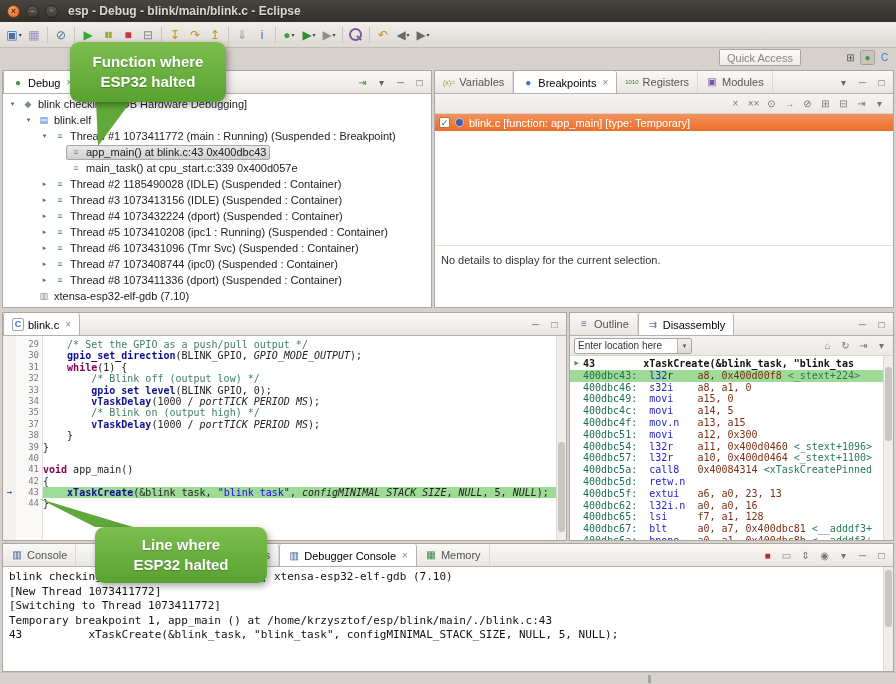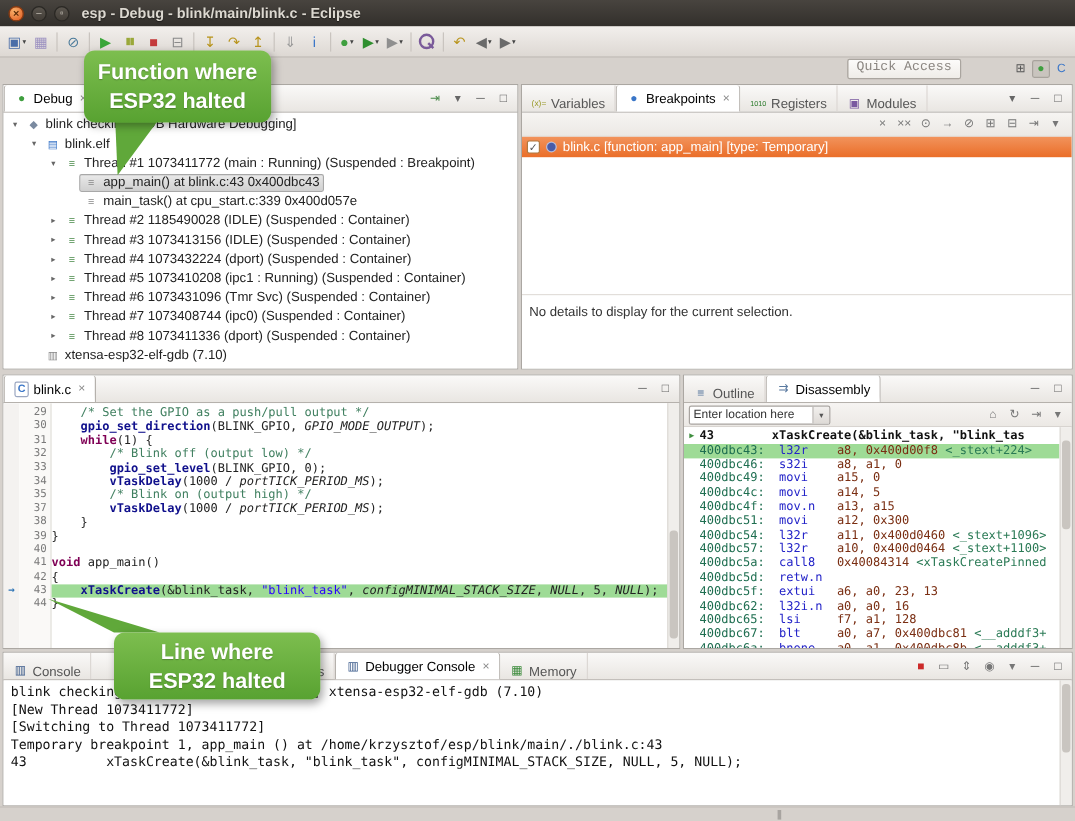--- a/index.html
+++ b/index.html
@@ -17,34 +17,34 @@
   #toolbar{position:absolute;left:0;top:22px;width:896px;height:26px;background:linear-gradient(#F2EFEC,#DDD8D3);border-bottom:1px solid #C2BDB8;display:flex;align-items:center;padding:0 4px;}
   .tbtn{height:20px;min-width:20px;padding:0 2px;display:flex;align-items:center;justify-content:center;border-radius:3px;position:relative;flex:none;}
   .tbtn .glyph{font-size:12px;line-height:1;}
   .tbtn .glyph.small{font-size:8px;letter-spacing:-1px;}
   .ddarrow{font-size:6px;color:#444;margin-left:1px;}
   .tsep{width:1px;height:16px;background:#C9C4BF;margin:0 3px;flex:none;}
   .mag{width:20px;height:20px;position:relative;}
   .mag::before{content:"";width:9px;height:9px;border:2px solid #7A5A9A;border-radius:50%;position:absolute;left:3px;top:3px;}
   .mag::after{content:"";position:absolute;width:6px;height:2px;background:#7A5A9A;transform:rotate(45deg);left:10px;top:12px;}
 
-  #quick-access{position:absolute;top:49px;right:95px;height:17px;padding:0 7px;border:1px solid #AAA59F;border-radius:2px;background:linear-gradient(#FCFBFA,#EFECE8);color:#8A8580;font-size:11px;display:flex;align-items:flex-start;z-index:5;font-family:Liberation Mono, monospace;}
+  #quick-access{position:absolute;top:49px;right:95px;height:17px;padding:0 7px;border:1px solid #AAA59F;border-radius:2px;background:linear-gradient(#FCFBFA,#EFECE8);color:#8A8580;font-size:11px;display:flex;align-items:center;z-index:5;}
   #perspective-bar{position:absolute;top:48px;right:4px;height:19px;display:flex;align-items:center;gap:2px;z-index:5;}
 
   
   .panel{position:absolute;border:1px solid #ABA7A2;background:#FFF;}
   #debug-panel{left:2px;top:70px;width:430px;height:238px;}
   #bp-panel{left:434px;top:70px;width:460px;height:238px;}
   #editor-panel{left:2px;top:312px;width:565px;height:229px;}
   #disasm-panel{left:569px;top:312px;width:325px;height:229px;}
   #console-panel{left:2px;top:543px;width:892px;height:129px;}
 
   .tabrow{position:relative;height:23px;background:linear-gradient(#FAF9F8,#E9E6E2);border-bottom:1px solid #B5B1AC;display:flex;align-items:stretch;overflow:hidden;}
   .tab{display:flex;align-items:center;gap:4px;padding:0 8px;font-size:11px;color:#555;white-space:nowrap;flex:none;}
-  .tab:not(.active){border-right:1px solid #DCD8D4;align-items:flex-end;}
+  .tab:not(.active){border-right:1px solid #DCD8D4;}
   .tab.active{background:#FFF;color:#000;border-left:1px solid #B5B1AC;border-right:1px solid #B5B1AC;border-radius:3px 3px 0 0;margin-bottom:-1px;}
   .ticon{min-width:12px;height:13px;display:flex;align-items:center;justify-content:center;font-size:10px;line-height:1;flex:none;white-space:nowrap;}
   .ticon.boxed{border:1px solid #9AA6C0;border-radius:2px;background:#FFF;width:12px;font-size:9px;font-weight:bold;}
   .tclose{font-size:10px;color:#888;margin-left:2px;}
   .tab-spacer{flex:none;}
   .hdr-icons{position:absolute;right:4px;top:4px;display:flex;gap:4px;align-items:center;z-index:3;}
   .hicon{min-width:15px;height:15px;display:flex;align-items:center;justify-content:center;font-size:10px;line-height:1;border-radius:2px;flex:none;}
   .hicon .glyph{font-size:10px;}
   .hicon.pressed{background:#C9C4BE;border:1px solid #A8A39D;}
 
@@ -96,21 +96,21 @@
   
   #console-content{position:absolute;left:0;top:23px;right:10px;bottom:0;background:#FFF;overflow:hidden;padding:3px 0 0 6px;}
   .cline{font-family:"DejaVu Sans Mono",monospace;font-size:11px;line-height:14.5px;white-space:pre;color:#111;}
 
   
   #statusbar{position:absolute;left:0;top:672px;width:896px;height:12px;background:#D6D1CC;border-top:1px solid #C4BFBA;}
   #status-grip{position:absolute;left:648px;top:2px;width:3px;height:8px;background:#A8A4A0;}
 
   
   .callout{position:absolute;z-index:60;background:linear-gradient(#7DBE4F,#58A231);border-radius:9px;box-shadow:2px 3px 7px rgba(0,0,0,.35);display:flex;align-items:center;justify-content:center;}
-  .callout-text{white-space:pre-line;text-align:center;color:#FFF;font-size:18px;font-weight:bold;line-height:1.35;text-shadow:0 1px 1px rgba(0,0,0,.25);}
+  .callout-text{white-space:pre-line;text-align:center;color:#FFF;font-size:15px;font-weight:bold;line-height:1.35;text-shadow:0 1px 1px rgba(0,0,0,.25);}
   #callout1{left:70px;top:42px;width:156px;height:60px;}
   #callout2{left:95px;top:527px;width:172px;height:56px;}
   .tail{position:absolute;z-index:59;}
   .tail polygon{fill:#60A83A;}
   #tail1{left:80px;top:100px;}
   #tail2{left:38px;top:497px;}
 </style>
 </head>
 <body>
 

